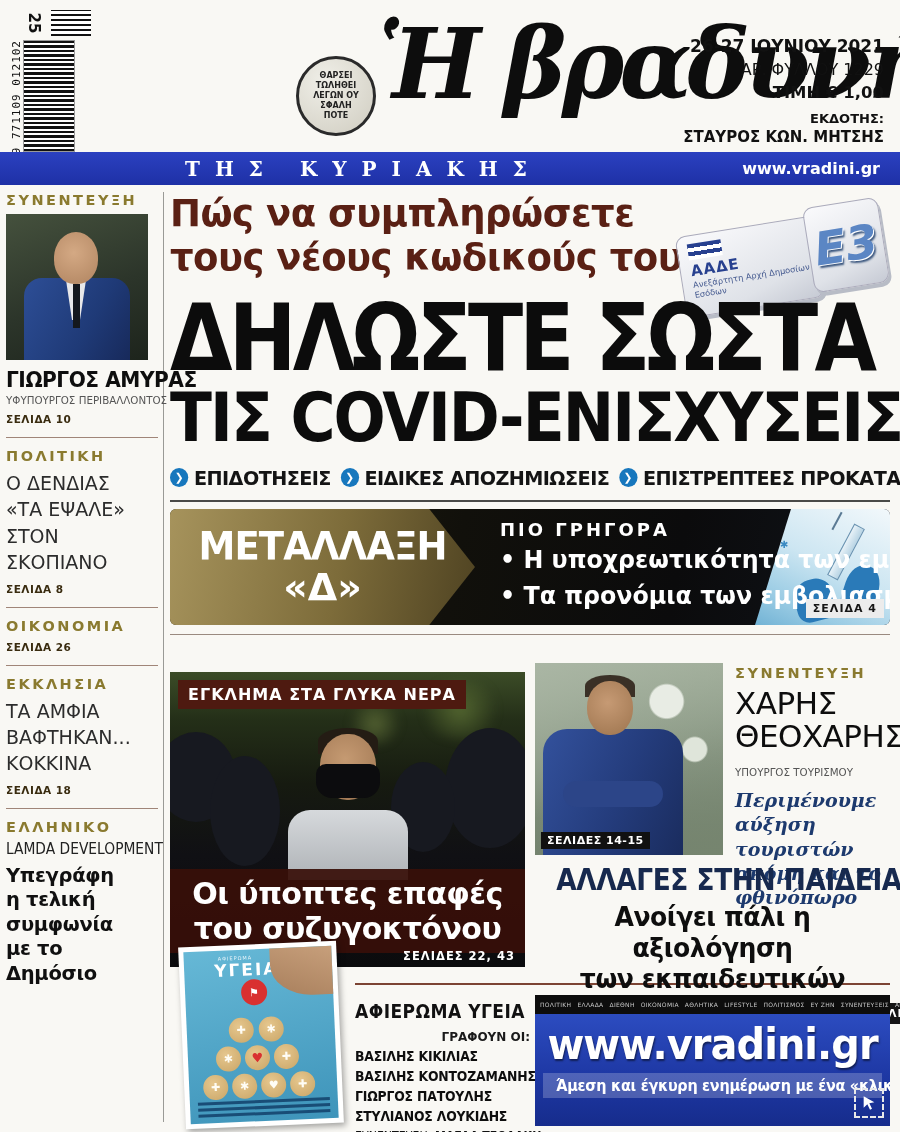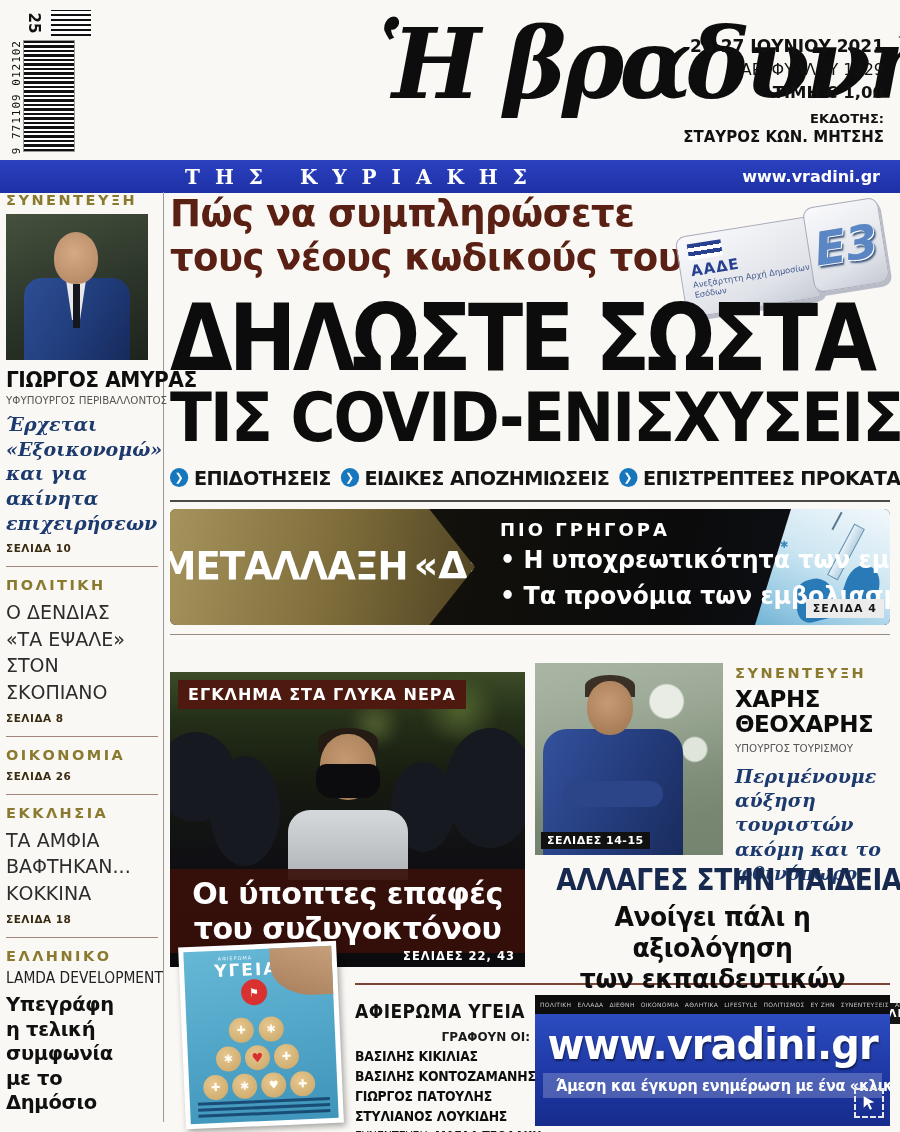--- a/index.html
+++ b/index.html
@@ -16,21 +16,21 @@
   .barcode-num { writing-mode:vertical-rl; transform:rotate(180deg); font-size:11px; letter-spacing:1px; color:#111; font-family:"DejaVu Sans Mono",monospace; }
   .bars { width:52px; height:112px; background:repeating-linear-gradient(180deg,#111 0 2px,#fff 2px 4px, #111 4px 7px, #fff 7px 9px); border:1px solid #999; }
   .emblem { position:absolute; left:296px; top:56px; width:80px; height:80px; border-radius:50%; border:3px solid #2a2a2a; background:radial-gradient(circle at 35% 30%, #f0efe8, #cfccc0); display:flex; align-items:center; justify-content:center; text-align:center; font-size:8px; line-height:1.25; color:#222; padding:8px; font-weight:bold; }
   .masthead { position:absolute; left:378px; top:6px; font-family:"DejaVu Serif", serif; font-style:italic; font-weight:bold; font-size:98px; color:#0d0d0d; white-space:nowrap; letter-spacing:-5px; transform:scaleX(.96); transform-origin:left top; }
   .issue-info { position:absolute; right:16px; top:36px; text-align:right; color:#111; }
   .issue-info .l1 { font-size:17px; font-weight:bold; }
   .issue-info .l2 { font-size:16px; font-weight:normal; margin-top:4px; }
   .issue-info .l3 { font-size:16.5px; font-weight:bold; margin-top:4px; }
   .issue-info .l4 { font-size:13px; font-weight:bold; margin-top:9px; }
   .issue-info .l5 { font-size:15px; font-weight:bold; margin-top:2px; }
-  .edition-strip { position:absolute; left:0; top:160px; width:900px; height:33px; background:linear-gradient(180deg,#2b41c0,#1e30a6); display:flex; align-items:center; }
+  .edition-strip { position:absolute; left:0; top:152px; width:900px; height:33px; background:linear-gradient(180deg,#2b41c0,#1e30a6); display:flex; align-items:center; }
   .edition-name { font-family:"DejaVu Serif", serif; font-weight:bold; color:#fff; font-size:20px; letter-spacing:15px; margin-left:185px; }
   .edition-site { position:absolute; right:20px; color:#fff; font-weight:bold; font-size:16px; }
 
   
   .sidebar { position:absolute; left:6px; top:192px; width:152px; }
   .v-rule { position:absolute; left:163px; top:192px; width:1px; height:930px; background:#9a9a96; }
   .sec-label { color:#8a7a2f; font-weight:bold; font-size:14.5px; letter-spacing:2.5px; }
   .side-photo { position:relative; width:142px; height:146px; margin-top:6px; background:linear-gradient(160deg,#45513d,#2c352a 55%,#1d241c); overflow:hidden; }
   .side-photo .head { position:absolute; left:48px; top:18px; width:44px; height:52px; border-radius:50% 50% 46% 46%; background:radial-gradient(circle at 45% 40%, #d4a984, #b08460); }
   .side-photo .torso { position:absolute; left:18px; top:64px; width:106px; height:85px; border-radius:18px 18px 0 0; background:linear-gradient(120deg,#2d4e96,#1f3a77 60%,#17295a); }
@@ -69,21 +69,21 @@
 
   
   .banner { position:relative; margin-top:7px; height:116px; border-radius:6px; overflow:hidden; background:linear-gradient(100deg,#23210f 0%,#11100b 40%,#0b0b0c 70%,#10131a 100%); }
   .banner-art { position:absolute; right:0; top:0; width:150px; height:100%; background:linear-gradient(205deg,#f2f8fb 0%,#cde6f2 45%,#9bcce4 75%,#6aaed2 100%); clip-path:polygon(34% 0,100% 0,100% 100%,10% 100%); }
   .banner-art .syr { position:absolute; right:38px; top:14px; width:12px; height:58px; background:linear-gradient(90deg,#e8f2f8,#b8d4e4); border:1px solid #6a92b0; transform:rotate(28deg); }
   .banner-art .needle { position:absolute; right:52px; top:2px; width:2px; height:20px; background:#5a7a94; transform:rotate(28deg); }
   .banner-art .glove1, .banner-art .glove2 { position:absolute; background:#2a7ab8; border-radius:45% 45% 30% 30%; }
   .banner-art .glove1 { right:55px; bottom:4px; width:40px; height:42px; transform:rotate(-15deg); }
   .banner-art .glove2 { right:12px; bottom:10px; width:34px; height:50px; transform:rotate(18deg); }
   .banner-art .vir { position:absolute; color:#3a8ac2; font-size:15px; }
-  .banner-arrow { position:absolute; left:0; top:0; width:305px; height:100%; background:linear-gradient(100deg,#a6935c 0%,#7d6c3a 55%,#4f4322 100%); clip-path:polygon(0 0,85% 0,100% 50%,85% 100%,0 100%); display:flex; align-items:center; justify-content:center; color:#fff; }
+  .banner-arrow { position:absolute; left:0; top:0; width:305px; height:100%; background:linear-gradient(100deg,#a6935c 0%,#7d6c3a 55%,#4f4322 100%); clip-path:polygon(0 0,85% 0,100% 50%,85% 100%,0 100%); display:flex; flex-direction:column; align-items:center; justify-content:center; color:#fff; }
   .banner-arrow .t1 { font-size:39px; font-weight:900; letter-spacing:-1px; transform:scaleX(.95); }
   .banner-arrow .t2 { font-size:38px; font-weight:900; margin-top:-4px; }
   .banner-kicker { position:absolute; left:330px; top:10px; color:#fff; font-weight:bold; font-size:18px; letter-spacing:3px; }
   .banner-b { position:absolute; left:330px; color:#fff; font-weight:bold; font-size:25px; white-space:nowrap; transform:scaleX(.95); transform-origin:left; }
   .banner-b.b1 { top:36px; } .banner-b.b2 { top:72px; }
   .banner-badge { position:absolute; right:6px; bottom:7px; background:#ececec; color:#151515; font-size:11px; font-weight:bold; letter-spacing:1px; padding:3px 7px; }
   .rule-thin { border:none; border-top:1px solid #9a8a80; margin-top:9px; }
 
   
   .crime { position:absolute; left:170px; top:672px; width:355px; height:295px; background:linear-gradient(180deg,#3c4c27 0%,#242f18 16%,#161a10 38%,#101014 62%,#0b0b0d 100%); overflow:hidden; }
@@ -122,22 +122,22 @@
   .theo { position:absolute; left:535px; top:663px; width:355px; height:192px; }
   .theo-photo { position:absolute; left:0; top:0; width:188px; height:192px; overflow:hidden;
     background:radial-gradient(circle at 70% 20%, #e8ece4 0 8%, transparent 9%),radial-gradient(circle at 85% 45%, #dfe5da 0 6%, transparent 7%),radial-gradient(circle at 60% 60%, #cdd6c6 0 7%, transparent 8%),linear-gradient(160deg,#aab6a4,#8a988427 60%,#76856f),linear-gradient(180deg,#9aa894,#6f7e6a); }
   .theo-photo .head { position:absolute; left:52px; top:18px; width:46px; height:54px; border-radius:48%; background:radial-gradient(circle at 45% 40%,#c69a74,#9d744e); }
   .theo-photo .hair { position:absolute; left:50px; top:12px; width:50px; height:22px; border-radius:50% 50% 0 0; background:#3a3026; }
   .theo-photo .torso { position:absolute; left:8px; top:66px; width:140px; height:126px; border-radius:24px 24px 0 0; background:linear-gradient(115deg,#33519c,#243c7c 55%,#1a2c5e); }
   .theo-photo .arms { position:absolute; left:28px; top:118px; width:100px; height:26px; border-radius:13px; background:#2c4588; }
   .theo-pages { position:absolute; left:6px; bottom:6px; background:#111; color:#fff; font-size:11px; font-weight:bold; padding:2px 6px; letter-spacing:.5px; }
   .theo-text { position:absolute; left:200px; top:2px; width:155px; }
   .theo-label { color:#8a7a2f; font-weight:bold; font-size:14.5px; letter-spacing:2.5px; }
-  .theo-name { font-size:23px; font-weight:700; color:#0d0d0d; line-height:1.08; margin-top:6px; white-space:pre-line; letter-spacing:-0.5px; }
-  .theo-role { font-size:10.3px; color:#555; margin-top:5px; }
+  .theo-name { font-size:31px; font-weight:400; color:#0d0d0d; line-height:1.08; margin-top:6px; white-space:pre-line; letter-spacing:-0.5px; }
+  .theo-role { font-size:10.3px; color:#555; margin-top:12px; }
   .theo-quote { font-family:"DejaVu Serif", serif; font-style:italic; font-weight:bold; color:#1d3a6e; font-size:19px; line-height:1.28; margin-top:10px; white-space:pre-line; }
 
   
   .edu { position:absolute; left:535px; top:862px; width:355px; text-align:center; }
   .edu-title { font-size:30px; font-weight:900; color:#17294e; white-space:nowrap; transform:scaleX(.88); transform-origin:center; letter-spacing:-0.5px; }
   .edu-sub { font-size:27px; font-weight:bold; color:#0e0e0e; line-height:1.15; white-space:pre-line; margin-top:4px; transform:scaleX(.93); transform-origin:center; letter-spacing:-0.5px; }
   .edu-strap { display:flex; align-items:center; justify-content:space-between; margin-top:8px; }
   .edu-strap-t { font-size:19px; font-weight:900; color:#0e0e0e; white-space:nowrap; transform:scaleX(.93); transform-origin:left; letter-spacing:-0.3px; }
 
   
@@ -162,20 +162,23 @@
     <div class="barcode-top">
       <span class="num25">25</span>
       <span class="mini-bars"></span>
     </div>
     <div class="barcode-main">
       <span class="barcode-num">9 771109 012102</span>
       <span class="bars"></span>
     </div>
   </div>
 
+  <div class="emblem">
+    <span>ΘΑΡΣΕΙ ΤΩΛΗΘΕΙ ΛΕΓΩΝ ΟΥ ΣΦΑΛΗ ΠΟΤΕ</span>
+  </div>
 
   <div class="masthead">Ἡ βραδυνή</div>
 
   <div class="issue-info">
     <div class="l1">26-27 ΙΟΥΝΙΟΥ 2021</div>
     <div class="l2">ΑΡ. ΦΥΛΛΟΥ 1229</div>
     <div class="l3">ΤΙΜΗ € 1,00</div>
     <div class="l4">ΕΚΔΟΤΗΣ:</div>
     <div class="l5">ΣΤΑΥΡΟΣ ΚΩΝ. ΜΗΤΣΗΣ</div>
   </div>
@@ -191,24 +194,20 @@
     <div>
       <div class="sec-label">ΣΥΝΕΝΤΕΥΞΗ</div>
       <div class="side-photo">
         <div class="torso"></div>
         <div class="shirt"></div>
         <div class="tie"></div>
         <div class="head"></div>
       </div>
       <div class="side-name">ΓΙΩΡΓΟΣ ΑΜΥΡΑΣ</div>
       <div class="side-role">ΥΦΥΠΟΥΡΓΟΣ ΠΕΡΙΒΑΛΛΟΝΤΟΣ</div>
-      <div class="side-quote">Έρχεται
-«Εξοικονομώ»
-και για ακίνητα
-επιχειρήσεων</div>
       <div class="page-tag">ΣΕΛΙΔΑ 10</div>
     </div>
     <hr class="side-rule">
 
     <div>
       <div class="sec-label">ΠΟΛΙΤΙΚΗ</div>
       <div class="side-head-thin">Ο ΔΕΝΔΙΑΣ
 «ΤΑ ΕΨΑΛΕ»
 ΣΤΟΝ ΣΚΟΠΙΑΝΟ</div>
       <div class="page-tag">ΣΕΛΙΔΑ 8</div>

